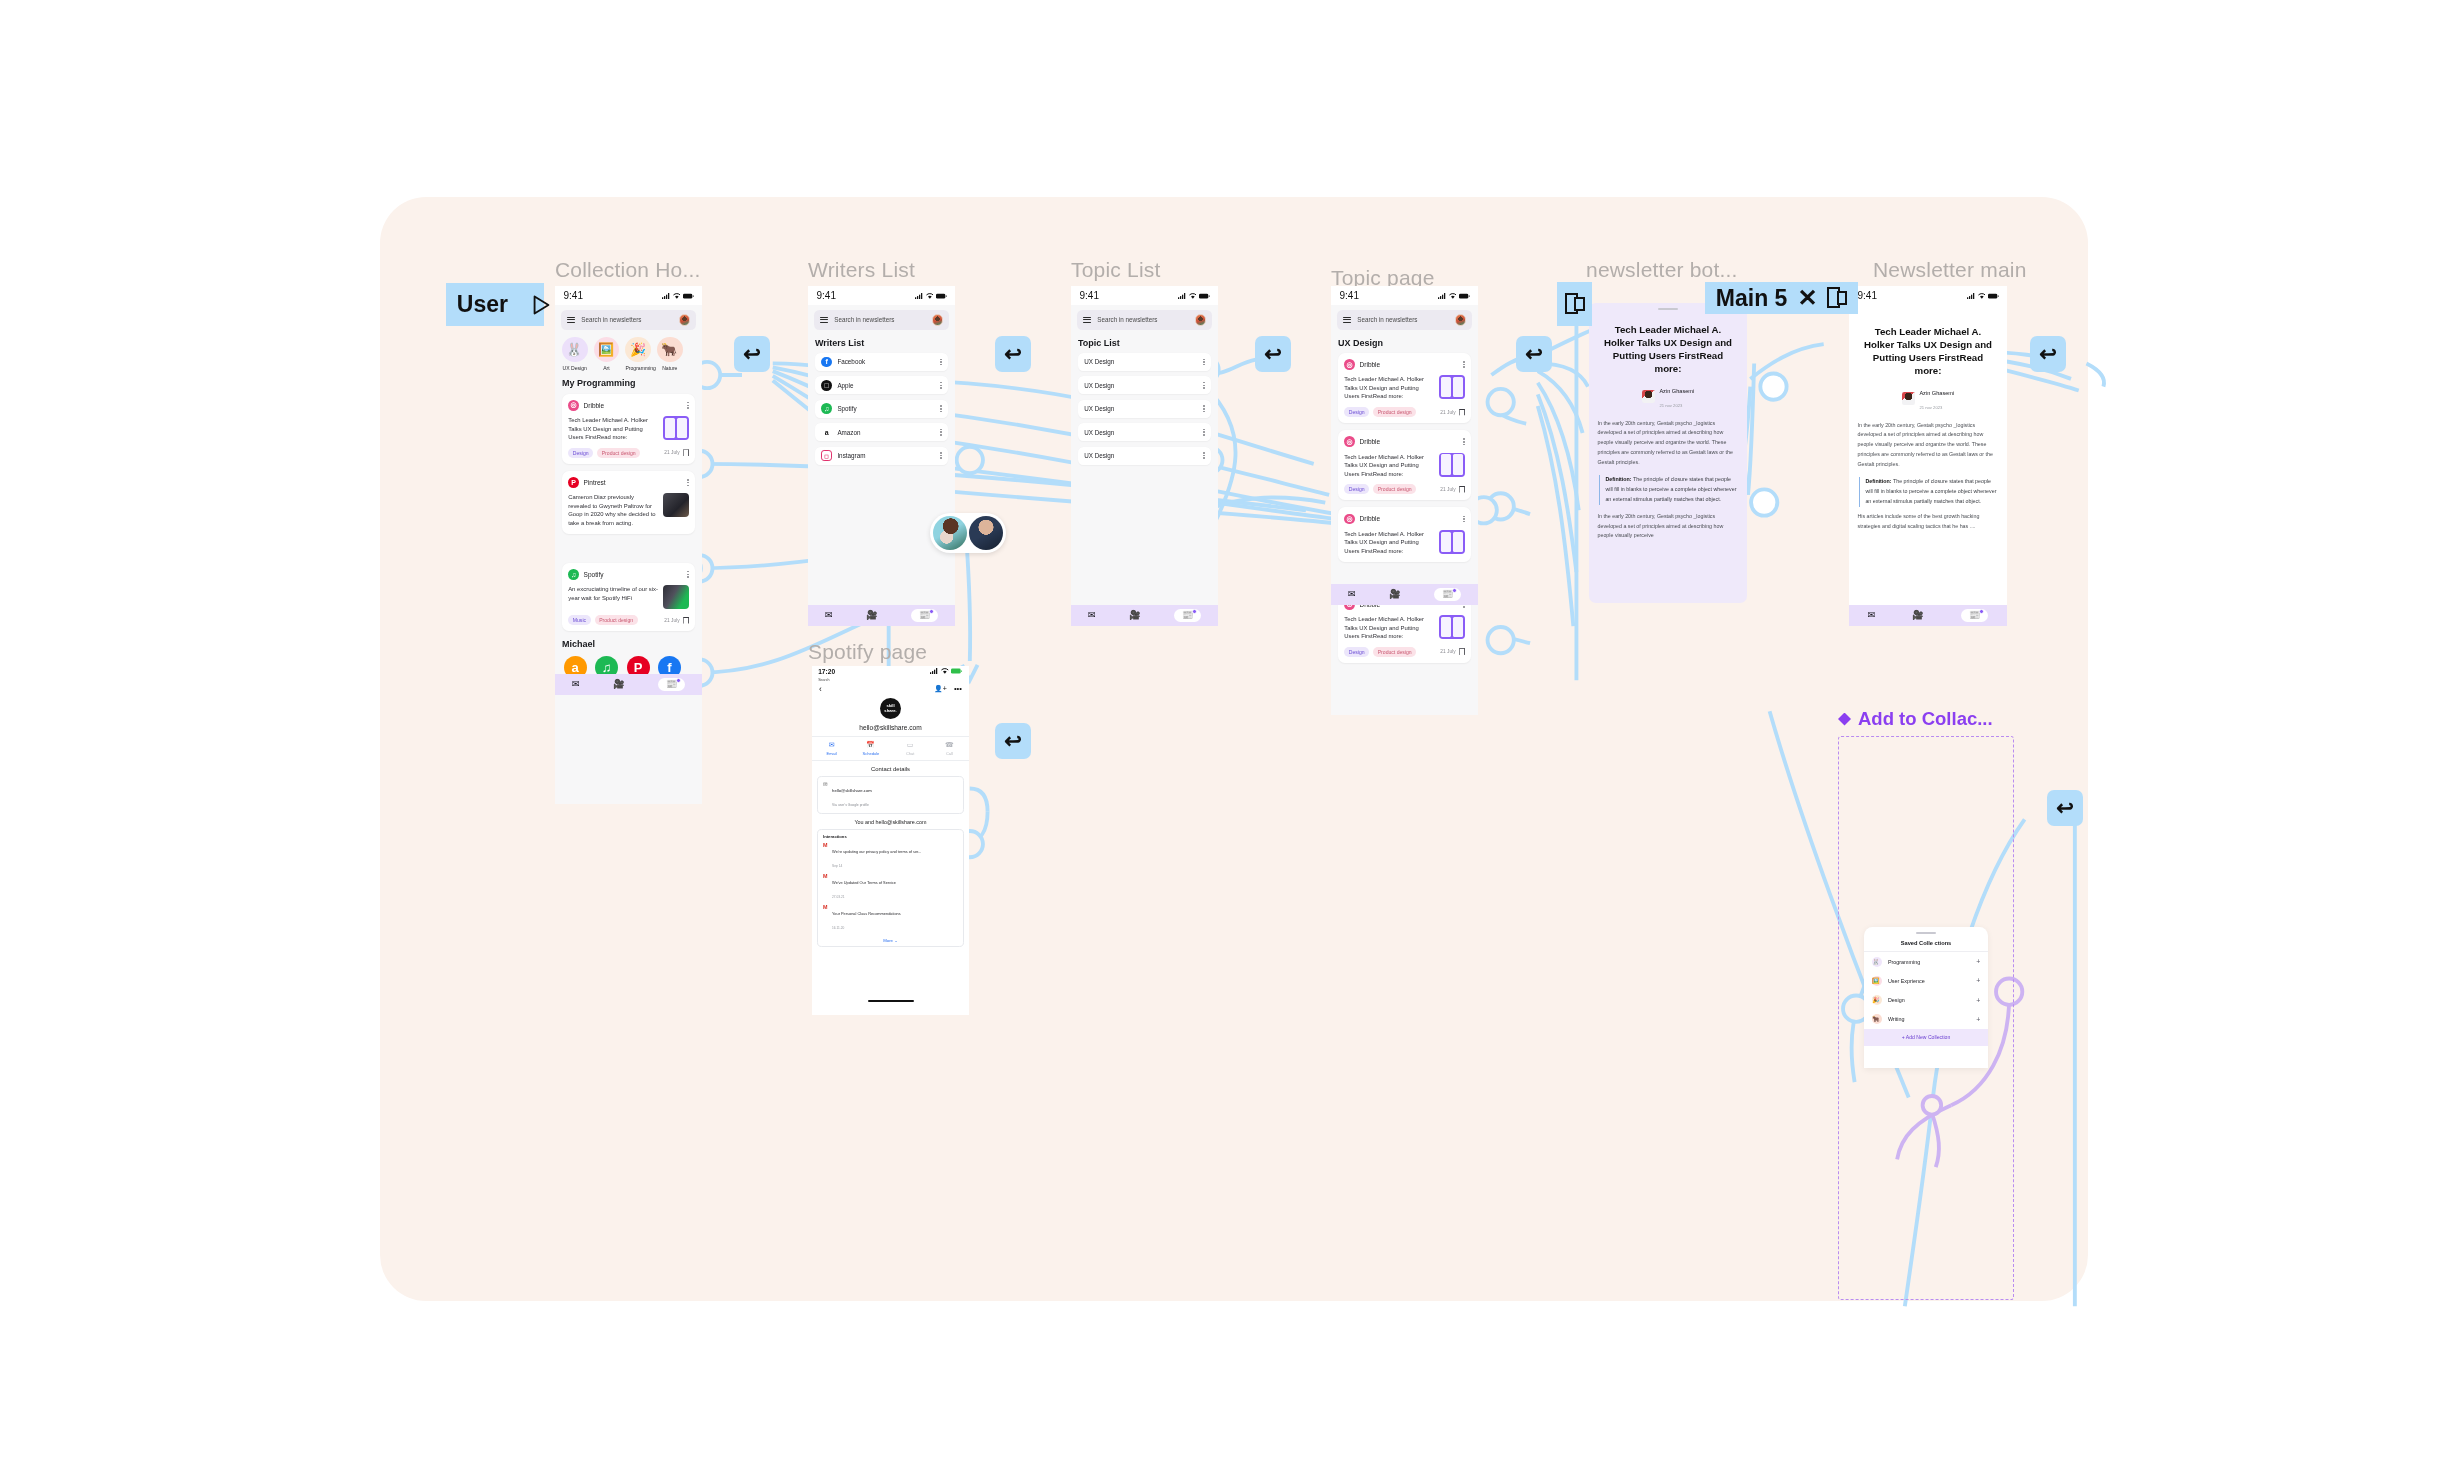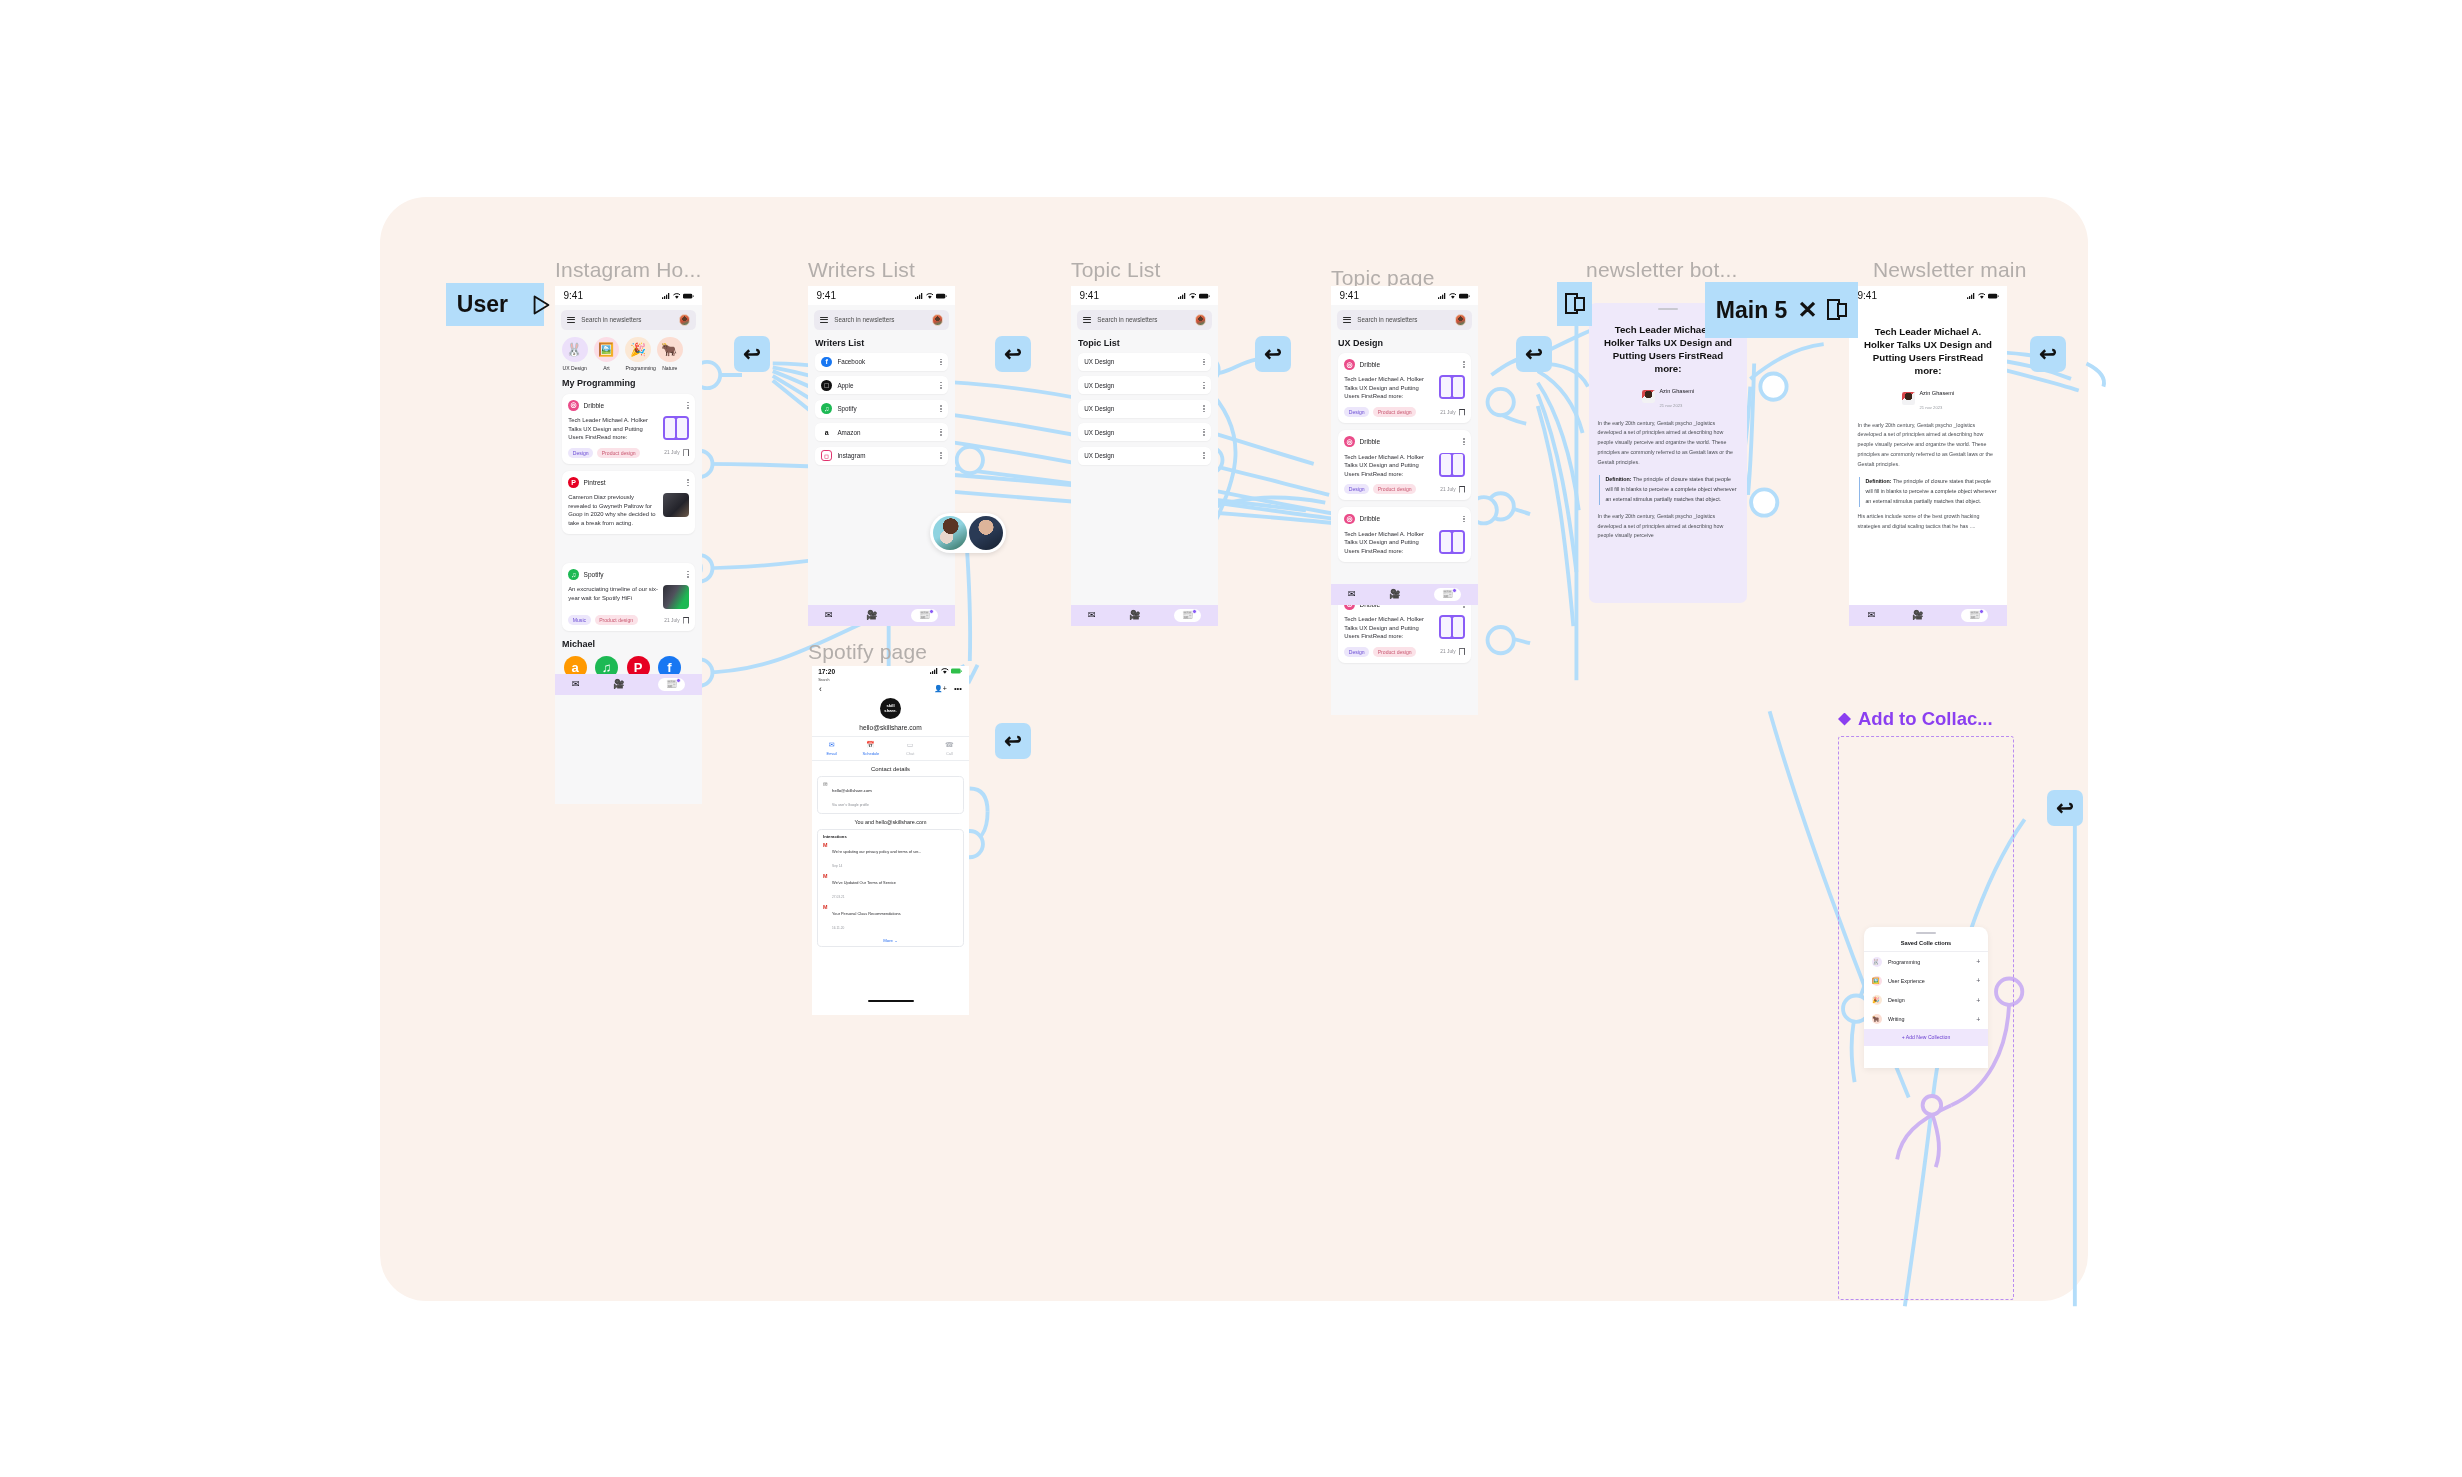--- a/index.html
+++ b/index.html
@@ -362,21 +362,21 @@
       <circle class="nodew" cx="2295" cy="500" r="17"></circle>
       <circle class="nodew" cx="2283" cy="650" r="17"></circle>
       <circle class="node" cx="2420" cy="450" r="17"></circle>
       <circle class="node" cx="2540" cy="450" r="17"></circle>
       <circle class="node" cx="2402" cy="1305" r="17"></circle>
       <circle class="pnode" cx="2600" cy="1283" r="17"></circle>
       <circle class="pnode" cx="2500" cy="1430" r="12"></circle>
     </g>
   </svg>
 
-  <div class="frame-title" style="left:555px;top:258px;">Instagram Ho...</div>
+  <div class="frame-title" style="left:555px;top:258px;">Collection Ho...</div>
   <div class="frame-title" style="left:808px;top:258px;">Writers List</div>
   <div class="frame-title" style="left:1071px;top:258px;">Topic List</div>
   <div class="frame-title" style="left:1331px;top:266px;">Topic page</div>
   <div class="frame-title" style="left:1586px;top:258px;">newsletter bot...</div>
   <div class="frame-title" style="left:1849px;top:258px;margin-left:24px;">Newsletter main</div>
   <div class="frame-title" style="left:808px;top:640px;">Spotify page</div>
 
   <div class="phone" style="left:555px;top:286px;width:147px;height:518px;">
     <div class="statusbar">
       <span class="time">9:41</span>
@@ -1000,21 +1000,21 @@
 
   <div class="tool" style="left:446px;top:283px;height:43px;">
     <span>User</span>
     <span class="play-o">
       <svg width="17" height="20" viewBox="0 0 22 26" style="position:absolute;left:0px;top:-10px;">
           <path d="M2 2 L20 13 L2 24 Z" fill="none" stroke="#111" stroke-width="2.4" stroke-linejoin="round"></path>
         </svg>
     </span>
   </div>
 
-  <div class="tool" style="left:1705px;top:282px;height:56px;">
+  <div class="tool" style="left:1705px;top:282px;height:32px;">
     <span>Main 5</span>
     <span class="xicon">✕</span>
     <span class="devicon">
         <i></i>
         <i></i>
       </span>
   </div>
 
   <div class="tool" style="left:1557px;top:282px;height:44px;padding:3.9px 7.7px;">
     <span class="devicon">

